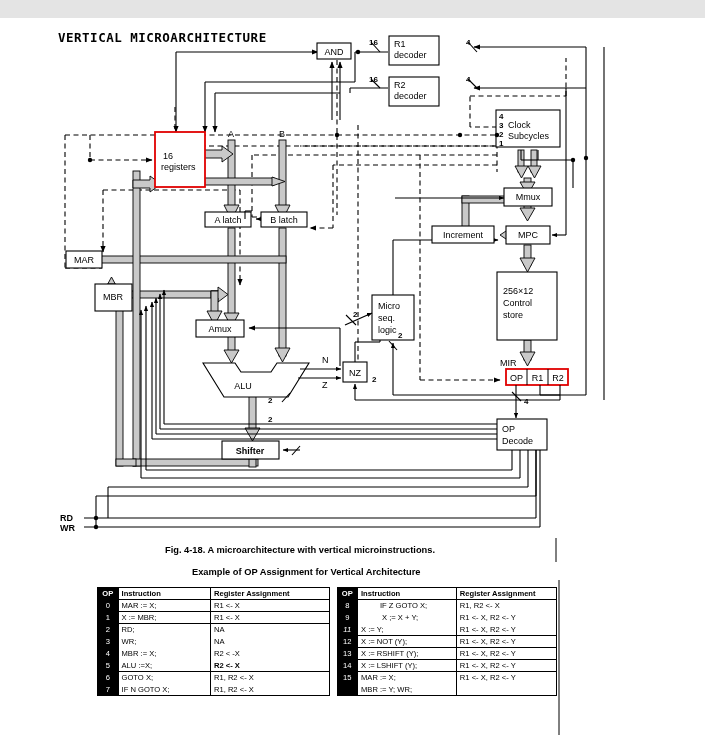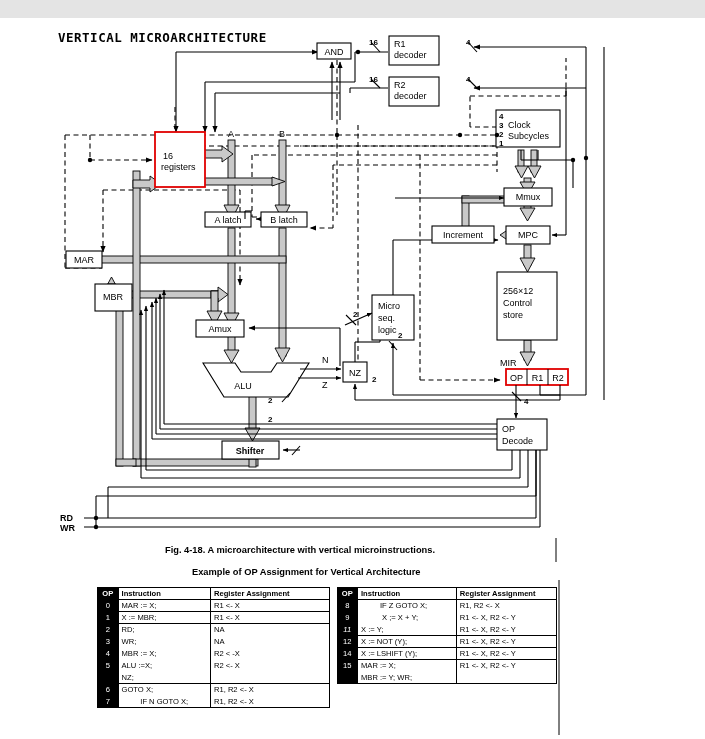--- a/index.html
+++ b/index.html
@@ -518,35 +518,30 @@
             <td class="c-reg" style="border-bottom: none; border-top: none;">NA</td>
           </tr>
           <tr>
             <td class="opcell" style="border-top: 1px solid rgb(0, 0, 0);">4</td>
             <td class="c-instr" style="border-bottom: none; border-top: none;">MBR := X;</td>
             <td class="c-reg" style="border-bottom: none; border-top: none;">R2 &lt; -X</td>
           </tr>
           <tr>
             <td class="opcell" style="border-top: 1px solid rgb(0, 0, 0);">5</td>
             <td class="c-instr" style="border-bottom: none; border-top: none;">ALU :=X;</td>
-            <td class="c-reg" style="border-bottom: none; border-top: none;">R2 &lt;- X</td>
-          </tr>
-          <tr>
-            <td class="opcell" style="border-top: 1px solid rgb(0, 0, 0);"></td>
-            <td class="c-instr" style="border-top: none;">NZ;</td>
-            <td class="c-reg" style="border-top: none;"></td>
+            <td class="c-reg" style="border-bottom: none; border-top: none; font-weight: bold;">R2 &lt;- X</td>
           </tr>
           <tr>
             <td class="opcell">6</td>
             <td class="c-instr" style="border-bottom: none;">GOTO X;</td>
             <td class="c-reg" style="border-bottom: none;">R1, R2 &lt;- X</td>
           </tr>
           <tr>
             <td class="opcell" style="border-top: 1px solid rgb(0, 0, 0);">7</td>
-            <td class="c-instr" style="border-top: none; text-align: center;">IF N GOTO X;</td>
+            <td class="c-instr" style="border-top: none;">IF N GOTO X;</td>
             <td class="c-reg" style="border-top: none;">R1, R2 &lt;- X</td>
           </tr>
         </tbody>
     </table>
 
     <table class="optbl tbl-right">
       <thead>
         <tr>
           <th class="opcell">OP</th>
           <th class="c-instr">Instruction</th>
@@ -568,20 +563,25 @@
             <td class="opcell" style="border-top: 1px solid rgb(0, 0, 0); font-style: italic;">11</td>
             <td class="c-instr" style="border-top: none;">X := Y;</td>
             <td class="c-reg" style="border-top: none;">R1 &lt;- X, R2 &lt;- Y</td>
           </tr>
           <tr>
             <td class="opcell">12</td>
             <td class="c-instr">X := NOT (Y);</td>
             <td class="c-reg">R1 &lt;- X, R2 &lt;- Y</td>
           </tr>
           <tr>
+            <td class="opcell">13</td>
+            <td class="c-instr">X := RSHIFT (Y);</td>
+            <td class="c-reg">R1 &lt;- X, R2 &lt;- Y</td>
+          </tr>
+          <tr>
             <td class="opcell">14</td>
             <td class="c-instr">X := LSHIFT (Y);</td>
             <td class="c-reg">R1 &lt;- X, R2 &lt;- Y</td>
           </tr>
           <tr>
             <td class="opcell">15</td>
             <td class="c-instr" style="border-bottom: none;">MAR := X;</td>
             <td class="c-reg" style="border-bottom: none;">R1 &lt;- X, R2 &lt;- Y</td>
           </tr>
           <tr>

